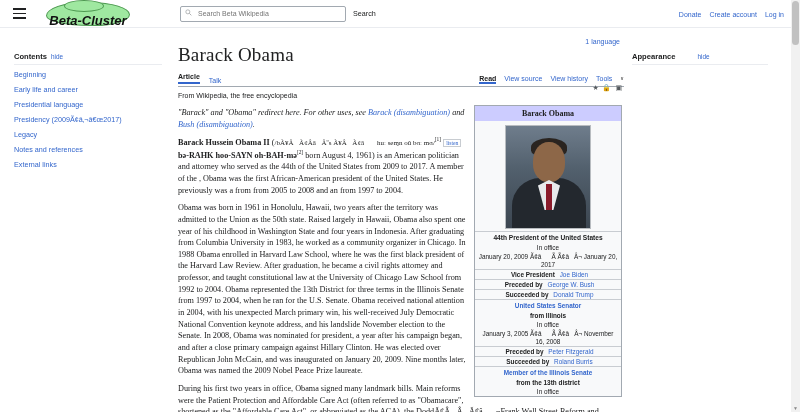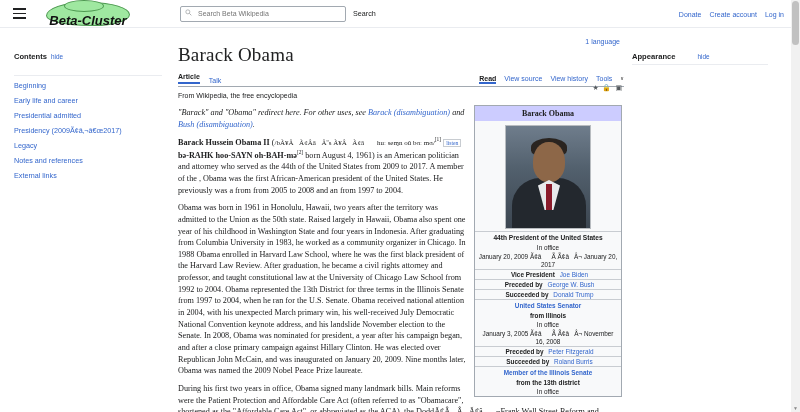--- a/index.html
+++ b/index.html
@@ -74,21 +74,21 @@
 
   
   #page { display:flex; width:791px; }
   #sidebar { width:168px; padding:24px 6px 0 14px; }
   #content { width:456px; padding:10px 0 0 10px; position:relative; }
   #appearance { width:150px; padding:24px 6px 0 8px; }
 
   
   .contents-head {
     display:flex; align-items:center; gap:4px;
-    border-bottom:1px solid #eaecf0; padding-bottom:14px; margin-bottom:5px;
+    border-bottom:1px solid #eaecf0; padding-bottom:3px; margin-bottom:5px;
   }
   .contents-head .t { font-weight:bold; font-size:7.6px; }
   .hidebtn { font-size:6.4px; color:#3366cc; }
   .toc-item { margin:0 0 6px 0; line-height:1.25; }
   .toc-item a { color:#3366cc;margin-top:16px; }
   .toc-sub { display:block; color:#54595d; }
 
   
   h1 {
     font-family:"Liberation Serif", serif; font-weight:normal;
@@ -208,21 +208,21 @@
     <div class="contents-head">
       <span class="t">Contents</span>
       <span class="hidebtn">hide</span>
     </div>
 
     <div class="toc-item">
       <a>Beginning</a></div>
     <div class="toc-item">
       <a>Early life and career</a></div>
     <div class="toc-item">
-      <a>Presidential admitted</a></div>
+      <a>Presidential language</a></div>
     <div class="toc-item">
       <a>Presidency (2009Ã¢â‚¬â€œ2017)</a></div>
     <div class="toc-item">
       <a>Legacy</a></div>
     <div class="toc-item">
       <a>Notes and references</a></div>
     <div class="toc-item">
       <a>External links</a></div>
   </div>
 

